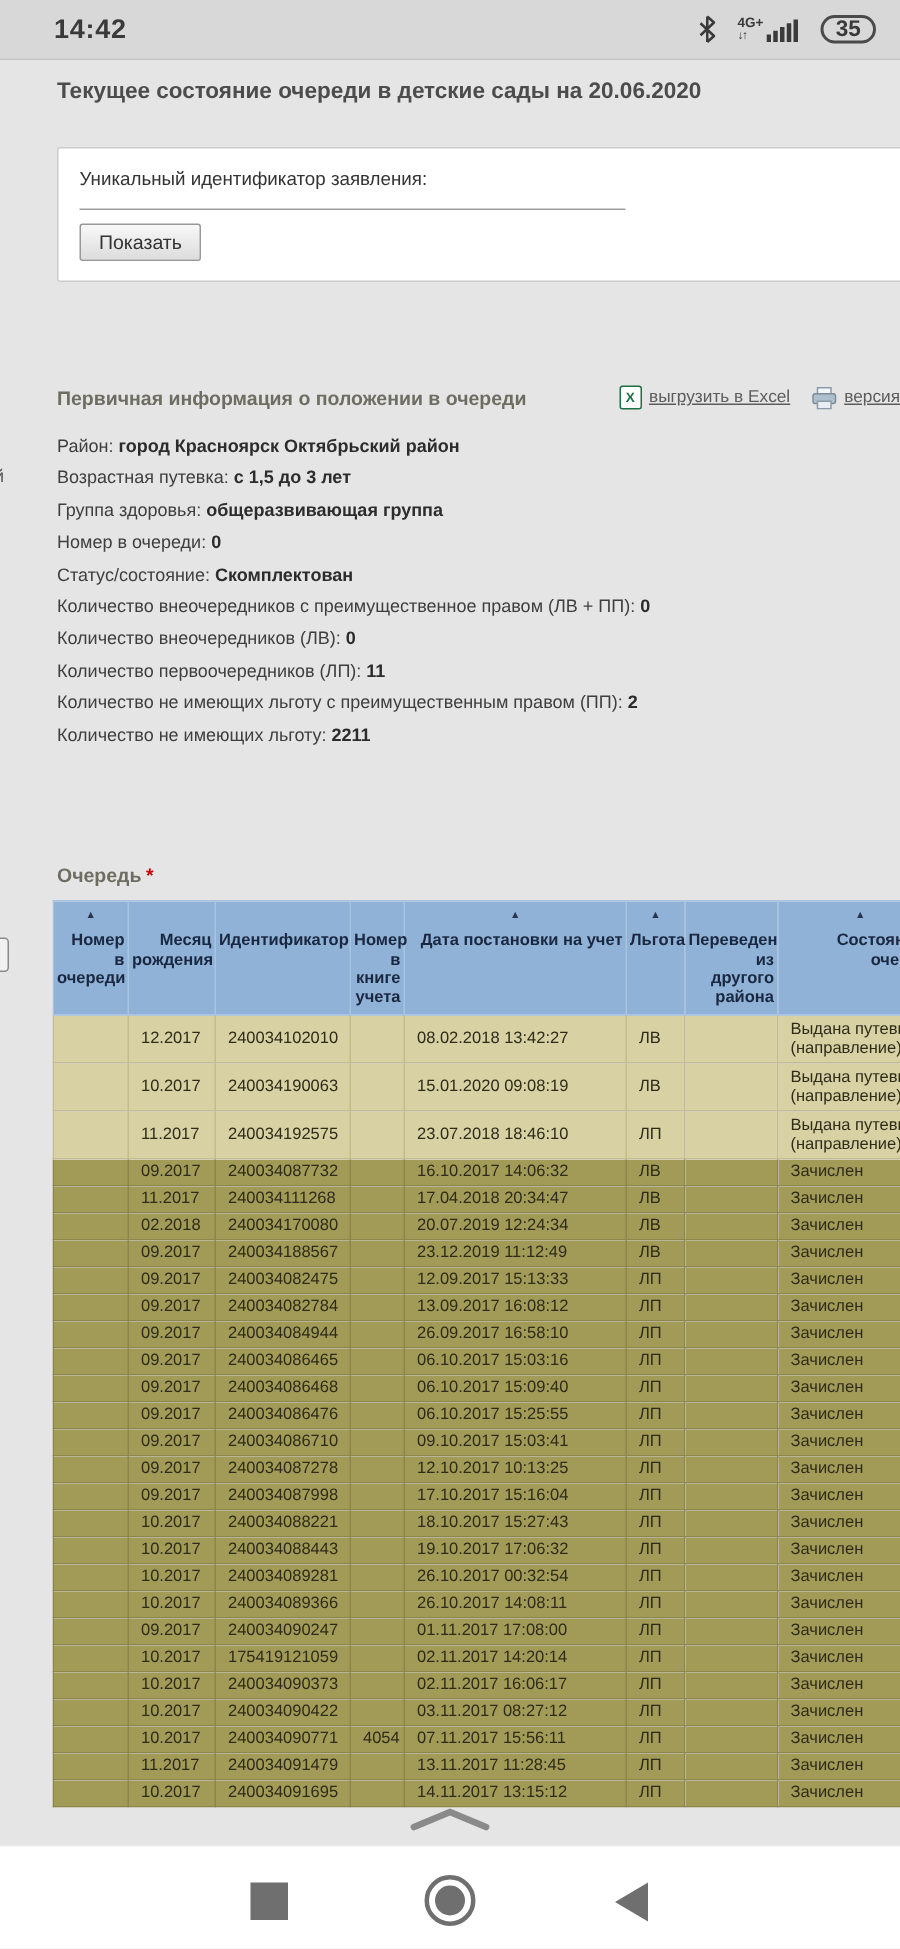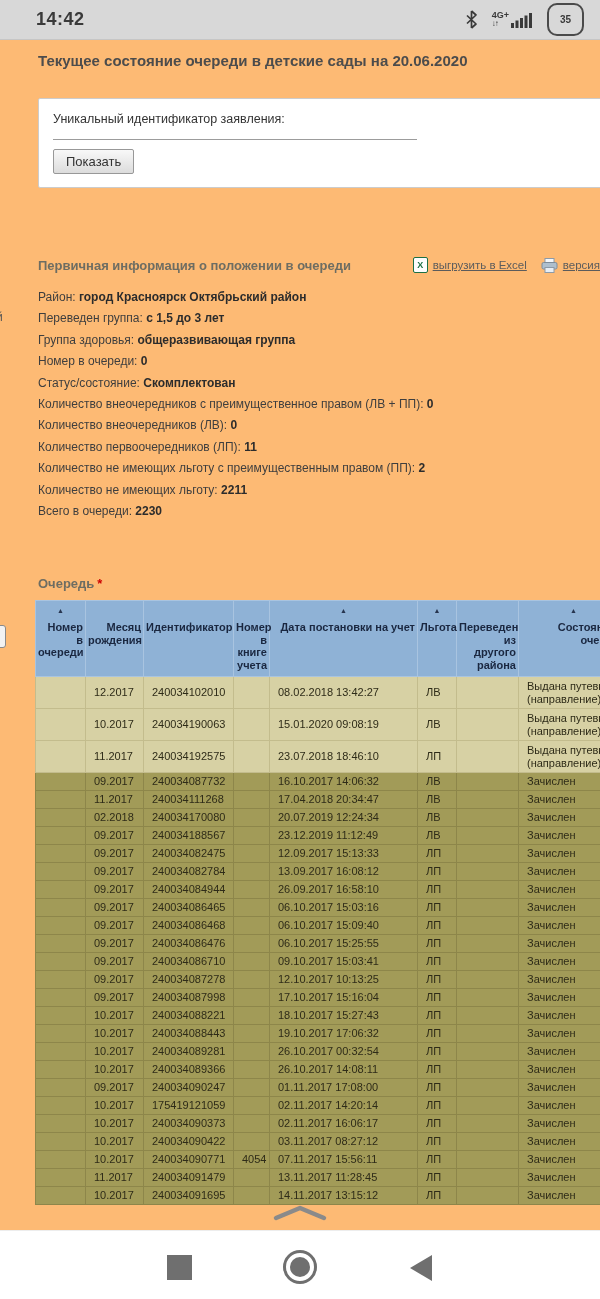--- a/index.html
+++ b/index.html
@@ -1,38 +1,38 @@
 <!DOCTYPE html>
 <html><head>
 <meta charset="utf-8">
 <style>
   * { margin:0; padding:0; box-sizing:border-box; }
   html,body { background:#fff; }
   .screen {
     position:relative; width:600px; height:1299px; overflow:hidden;
-    background:#fdba74; font-family:"Liberation Sans", sans-serif;
+    background:#e5e5e5; font-family:"Liberation Sans", sans-serif;
   }
 
   
   .statusbar {
     position:absolute; top:0; left:0; width:600px; height:40px;
     background:#d8d8d8; border-bottom:1px solid #c6c6c6;
     display:flex; align-items:center; justify-content:space-between;
     padding:0 16px 0 36px;
   }
   .statusbar .time { font-size:18px; font-weight:bold; color:#3a3a3a; letter-spacing:0.5px; }
   .status-icons { display:flex; align-items:center; gap:14px; }
   .net-cluster { display:flex; align-items:flex-end; gap:2px; }
   .net-texts { display:flex; flex-direction:column; align-items:flex-start; line-height:1; }
   .net-texts .gen { font-size:9px; font-weight:bold; color:#3a3a3a; }
   .net-texts .arr { font-size:8px; color:#3a3a3a; letter-spacing:-1px; }
   .battery {
-    min-width:37px; height:33px; border:2px solid #4a4a4a; border-radius:10px;
+    min-width:37px; height:19px; border:2px solid #4a4a4a; border-radius:10px;
     display:flex; align-items:center; justify-content:center;
-    font-size:10px; font-weight:bold; color:#3a3a3a; padding:0 6px;
+    font-size:15px; font-weight:bold; color:#3a3a3a; padding:0 6px;
   }
 
   
   .page-title {
     position:absolute; left:38px; top:52px; width:540px;
     font-size:15px; font-weight:bold; color:#4c4c4c;
   }
 
   
   .form-panel {
@@ -173,30 +173,29 @@
           <rect x="1" y="4.5" width="15" height="6.5" rx="1.5" fill="#aebfcd" stroke="#7d8c9a" stroke-width="1"></rect>
           <rect x="4" y="9.5" width="9" height="5" fill="#e8eef4" stroke="#8c9aa8" stroke-width="1"></rect>
         </svg>
         <span class="txt">версия</span>
       </a>
     </span>
   </div>
 
   <div class="info-list">
       <div class="info-line"><span>Район: </span><b>город Красноярск Октябрьский район</b></div>
-      <div class="info-line"><span>Переведен группа: </span><b>с 1,5 до 3 лет</b></div>
+      <div class="info-line"><span>Возрастная путевка: </span><b>с 1,5 до 3 лет</b></div>
       <div class="info-line"><span>Группа здоровья: </span><b>общеразвивающая группа</b></div>
       <div class="info-line"><span>Номер в очереди: </span><b>0</b></div>
       <div class="info-line"><span>Статус/состояние: </span><b>Скомплектован</b></div>
       <div class="info-line"><span>Количество внеочередников с преимущественное правом (ЛВ + ПП): </span><b>0</b></div>
       <div class="info-line"><span>Количество внеочередников (ЛВ): </span><b>0</b></div>
       <div class="info-line"><span>Количество первоочередников (ЛП): </span><b>11</b></div>
       <div class="info-line"><span>Количество не имеющих льготу с преимущественным правом (ПП): </span><b>2</b></div>
       <div class="info-line"><span>Количество не имеющих льготу: </span><b>2211</b></div>
-      <div class="info-line"><span>Всего в очереди: </span><b>2230</b></div>
     </div>
 
   <div class="queue-label">
     <span>Очередь</span><span class="star">*</span>
   </div>
 
   <div class="table-wrap">
     <table class="queue">
       <colgroup>
         <col style="width:50px">

